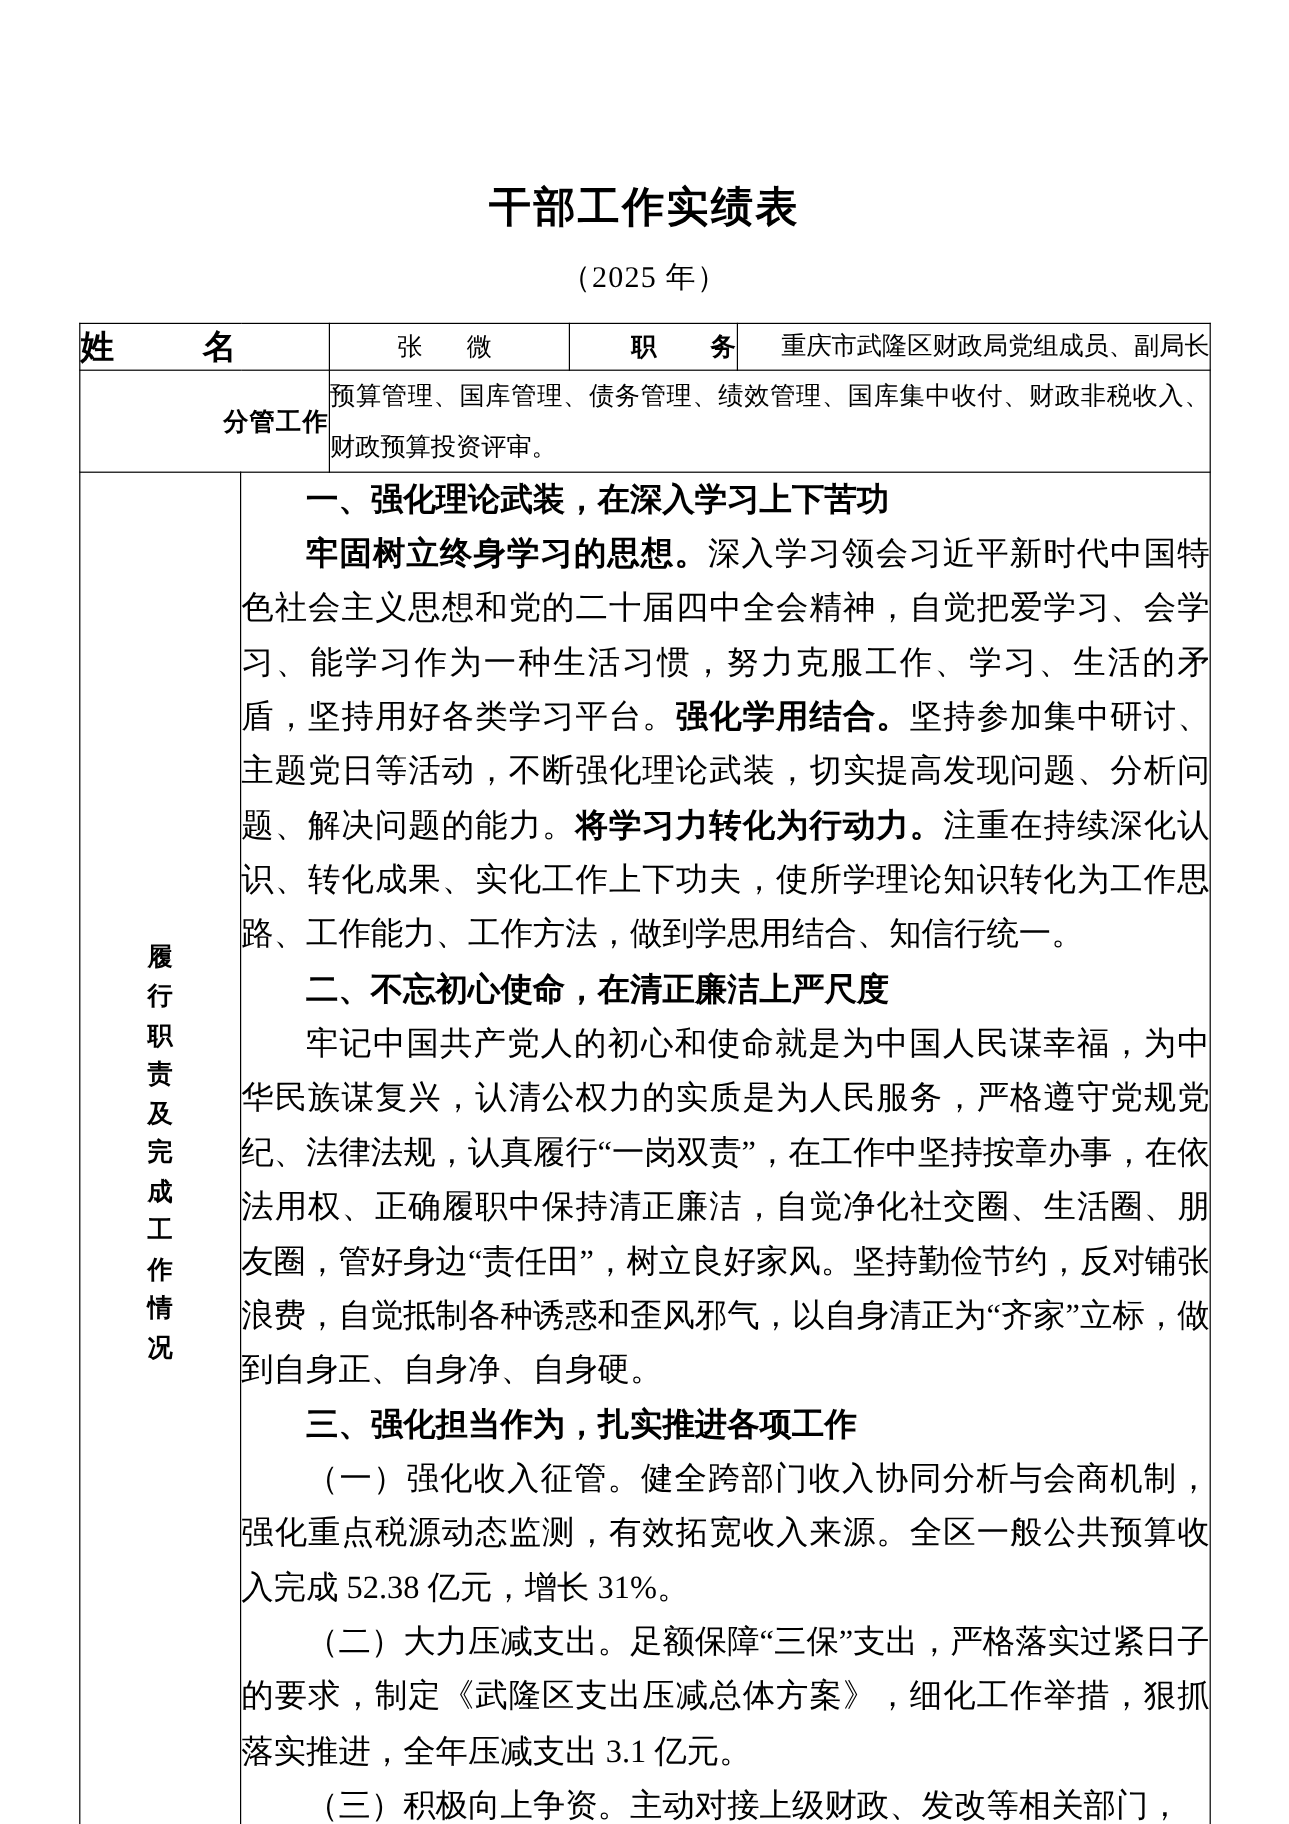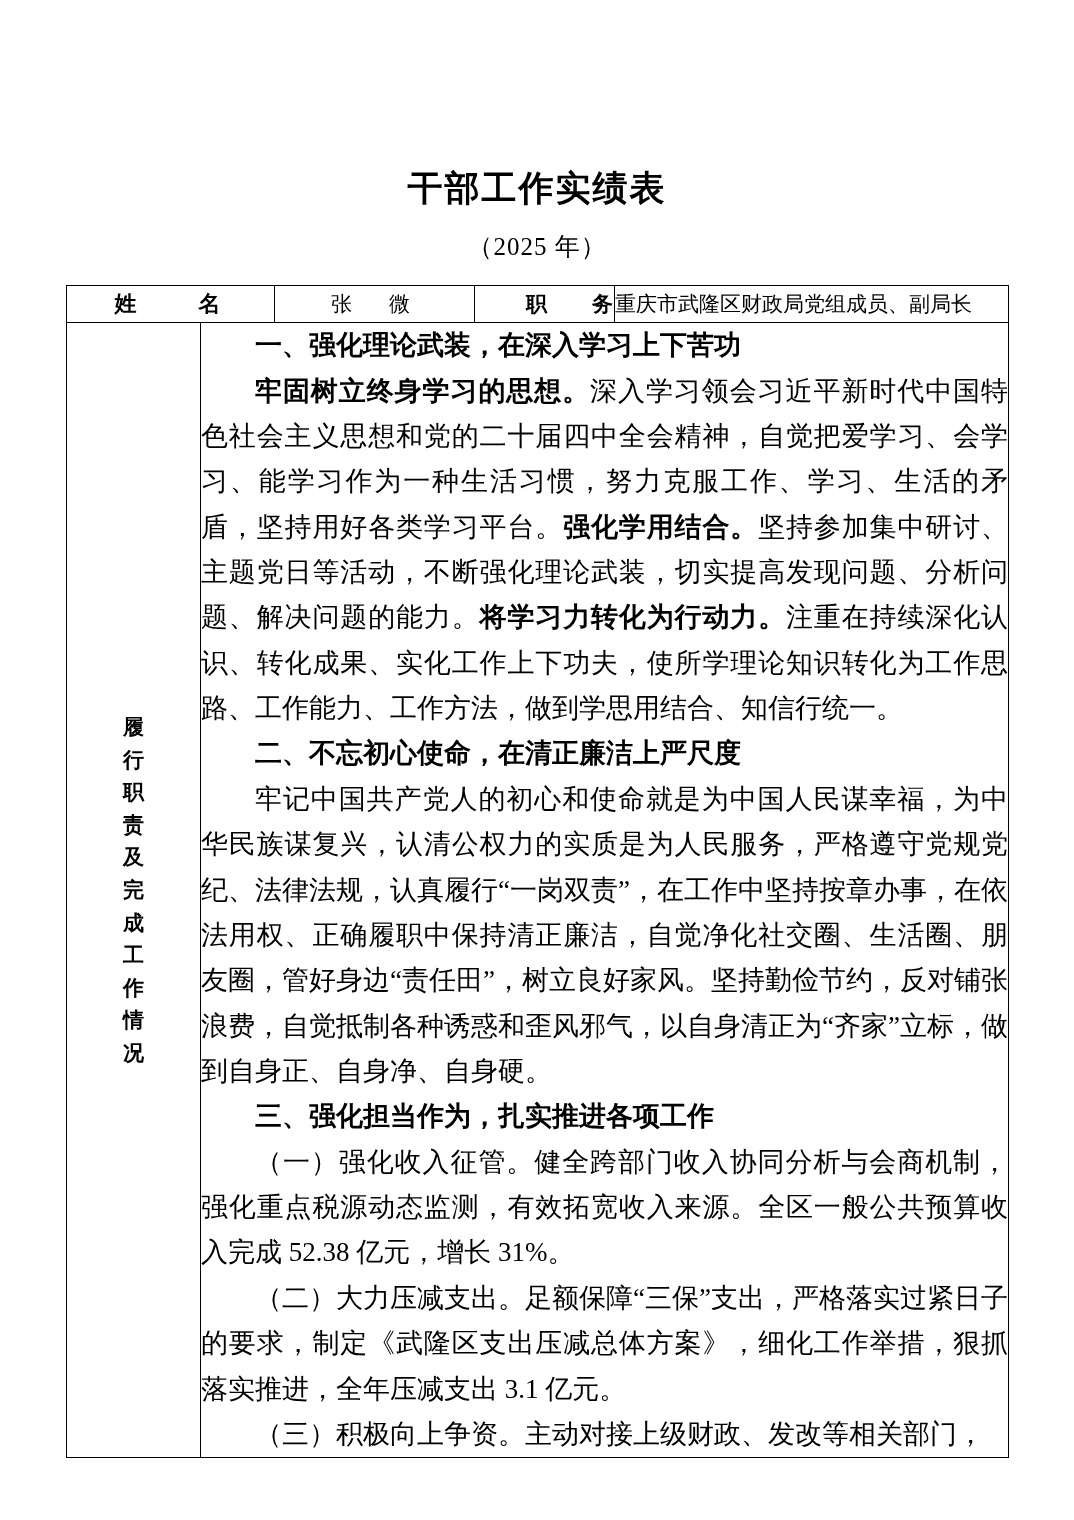--- a/index.html
+++ b/index.html
@@ -20,61 +20,61 @@
     box-sizing: border-box;
     padding: 150px 66px 0 66px;
     position: relative;
   }
   .doc-title {
     text-align: center;
     font-size: 35px;
     font-weight: bold;
     letter-spacing: 2px;
     line-height: 1.3;
-    margin: 16px 0 18px 0;
+    margin: 0 0 18px 0;
   }
   .doc-subtitle {
     text-align: center;
     font-size: 25px;
     letter-spacing: 1px;
     margin: 0 0 22px 0;
   }
   table.main {
     border-collapse: collapse;
     width: 942px;
     table-layout: fixed;
   }
   table.main td {
     border: 1.5px solid #000000;
     vertical-align: middle;
     padding: 0;
   }
   .cell-label {
-    text-align: center;
-    font-size: 22px;
+    text-align: left;
+    font-size: 28px;
     font-weight: bold;
     letter-spacing: 6px;
     padding: 14px 4px;
   }
   .cell-label-narrow {
     text-align: right;
     font-size: 21px;
     font-weight: bold;
     letter-spacing: 1px;
     padding: 14px 4px;
   }
   .cell-value-center {
     text-align: center;
     font-size: 21px;
     letter-spacing: 8px;
     padding: 14px 4px;
     margin-top: 24px;
   }
   .cell-value-wrap {
-    text-align: left;
+    text-align: right;
     font-size: 21px;
     line-height: 1.75;
     padding: 12px 10px;
   }
   .cell-fenguan {
     font-size: 21px;
     line-height: 2.0;
     padding: 12px 14px;
     text-align: justify;
     text-justify: inter-ideograph;
@@ -131,20 +131,24 @@
       <col style="width:394px">
     </colgroup>
     <tbody>
       <tr>
         <td class="cell-label" colspan="2">姓　　名</td>
         <td class="cell-value-center">张　微</td>
         <td class="cell-label-narrow">职　　务</td>
         <td class="cell-value-wrap">重庆市武隆区财政局党组成员、副局长</td>
       </tr>
       <tr>
+        <td class="cell-label-narrow" colspan="2">分管工作</td>
+        <td class="cell-fenguan" colspan="3">预算管理、国库管理、债务管理、绩效管理、国库集中收付、财政非税收入、财政预算投资评审。</td>
+      </tr>
+      <tr>
         <td class="vertical-label">
           <span class="vtext">履行职责及完成工作情况</span>
         </td>
         <td class="body-cell" colspan="4">
           <p class="heading-line">一、强化理论武装，在深入学习上下苦功</p>
           <p class="indent2"><span class="b">牢固树立终身学习的思想。</span><span>深入学习领会习近平新时代中国特色社会主义思想和党的二十届四中全会精神，自觉把爱学习、会学习、能学习作为一种生活习惯，努力克服工作、学习、生活的矛盾，坚持用好各类学习平台。</span><span class="b">强化学用结合。</span><span>坚持参加集中研讨、主题党日等活动，不断强化理论武装，切实提高发现问题、分析问题、解决问题的能力。</span><span class="b">将学习力转化为行动力。</span><span>注重在持续深化认识、转化成果、实化工作上下功夫，使所学理论知识转化为工作思路、工作能力、工作方法，做到学思用结合、知信行统一。</span></p>
           <p class="heading-line">二、不忘初心使命，在清正廉洁上严尺度</p>
           <p class="indent2">牢记中国共产党人的初心和使命就是为中国人民谋幸福，为中华民族谋复兴，认清公权力的实质是为人民服务，严格遵守党规党纪、法律法规，认真履行“一岗双责”，在工作中坚持按章办事，在依法用权、正确履职中保持清正廉洁，自觉净化社交圈、生活圈、朋友圈，管好身边“责任田”，树立良好家风。坚持勤俭节约，反对铺张浪费，自觉抵制各种诱惑和歪风邪气，以自身清正为“齐家”立标，做到自身正、自身净、自身硬。</p>
           <p class="heading-line">三、强化担当作为，扎实推进各项工作</p>
           <p class="indent2">（一）强化收入征管。健全跨部门收入协同分析与会商机制，强化重点税源动态监测，有效拓宽收入来源。全区一般公共预算收入完成 52.38 亿元，增长 31%。</p>

